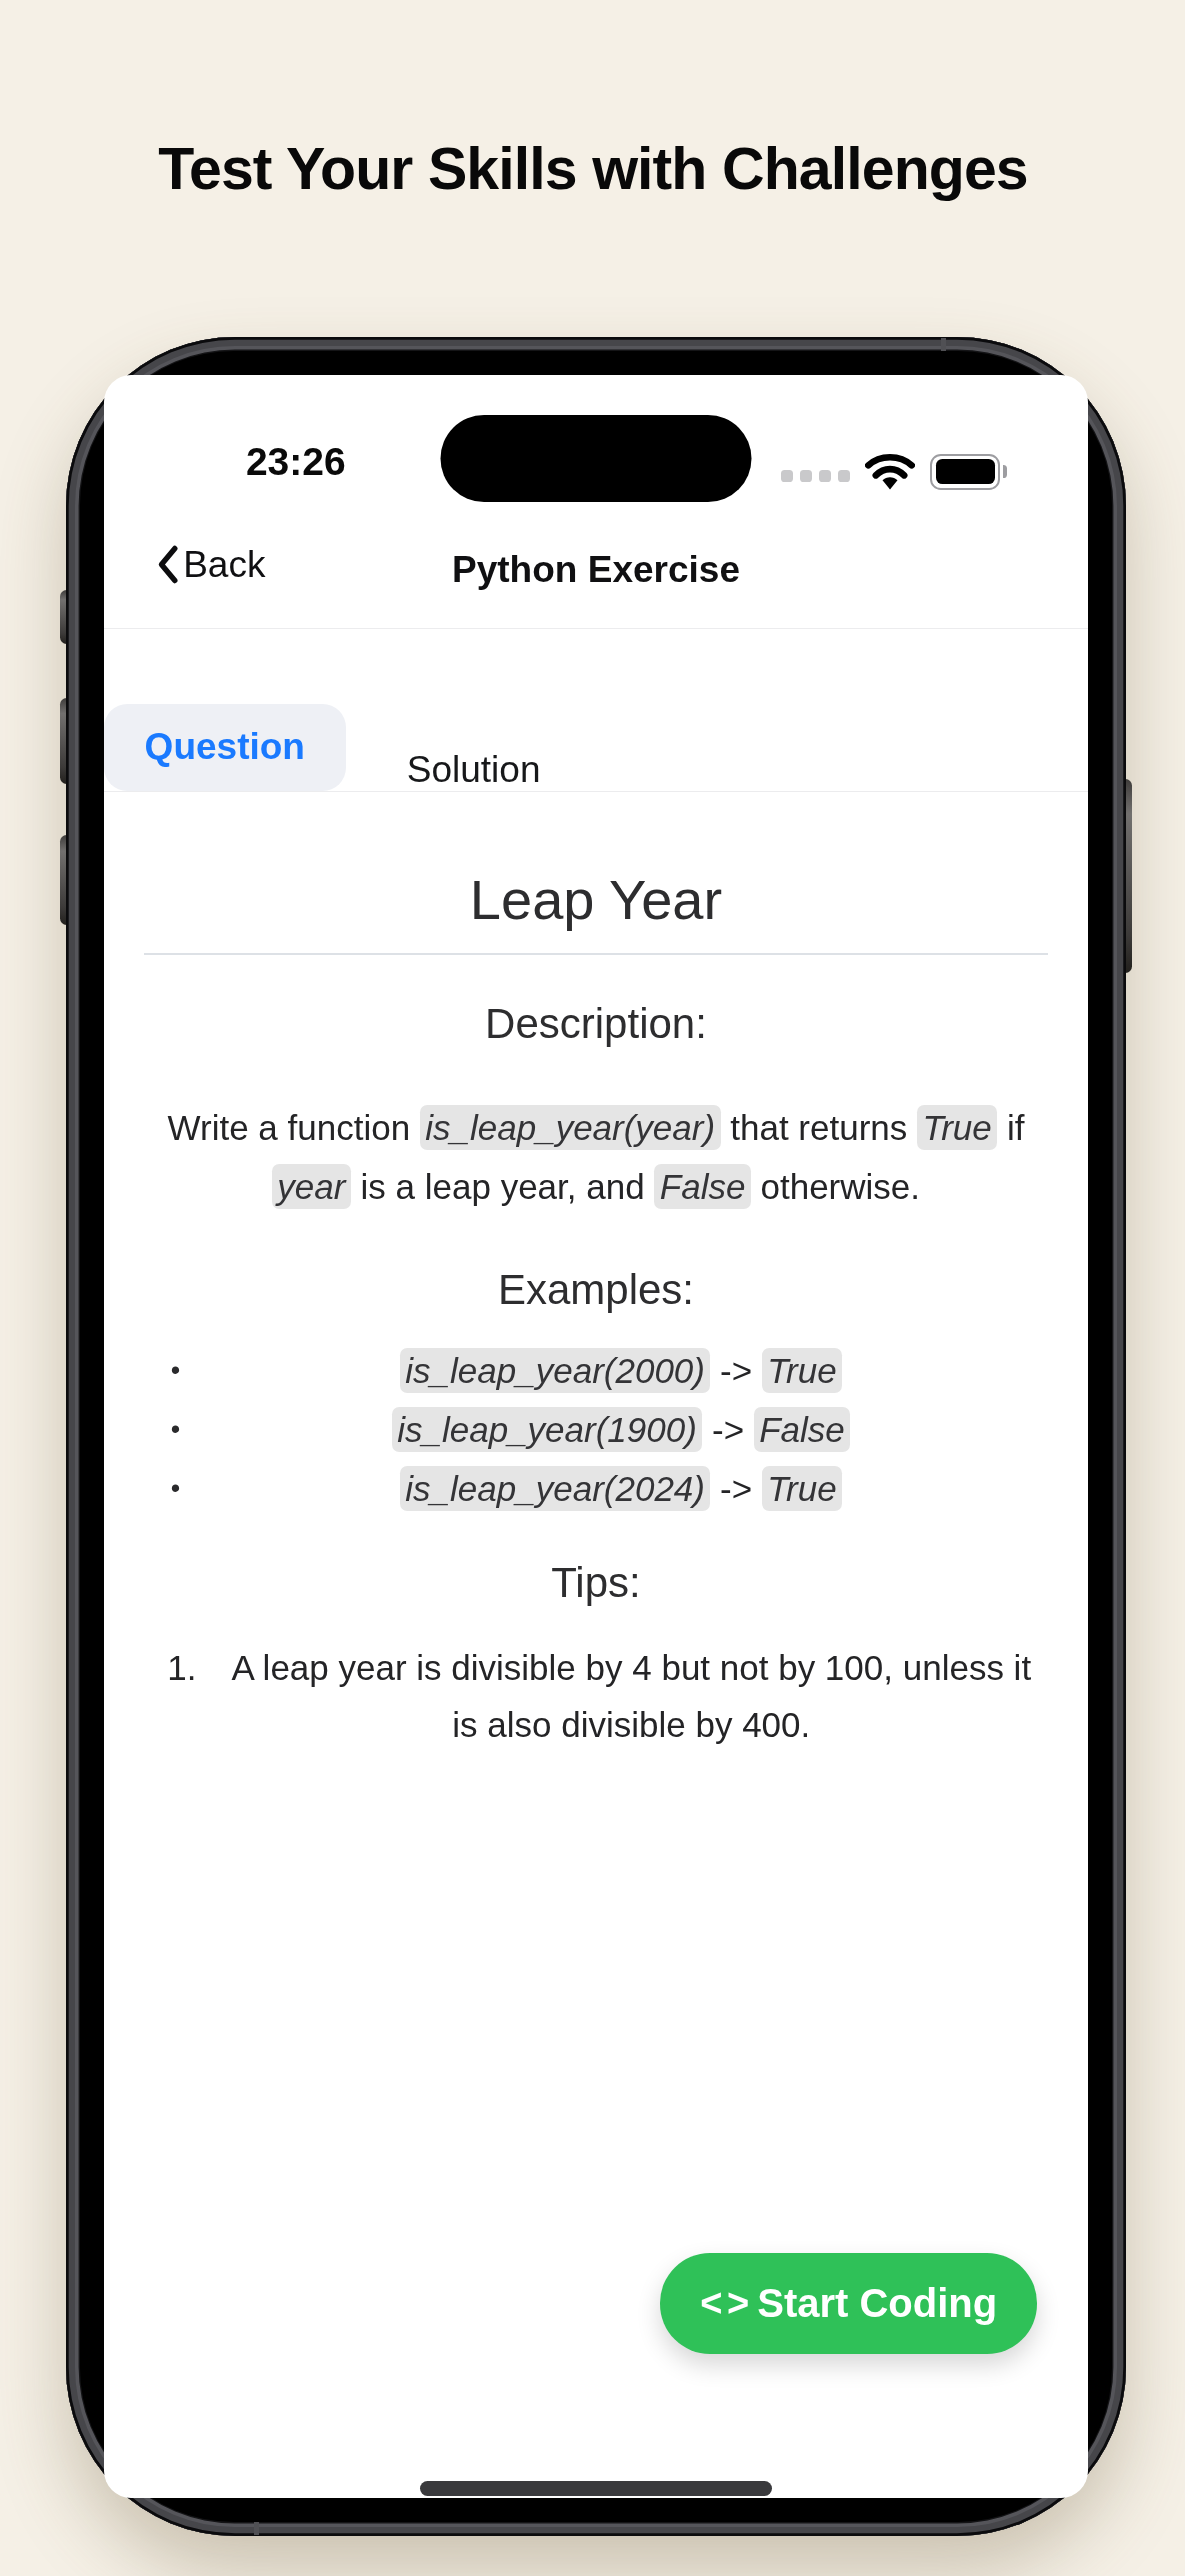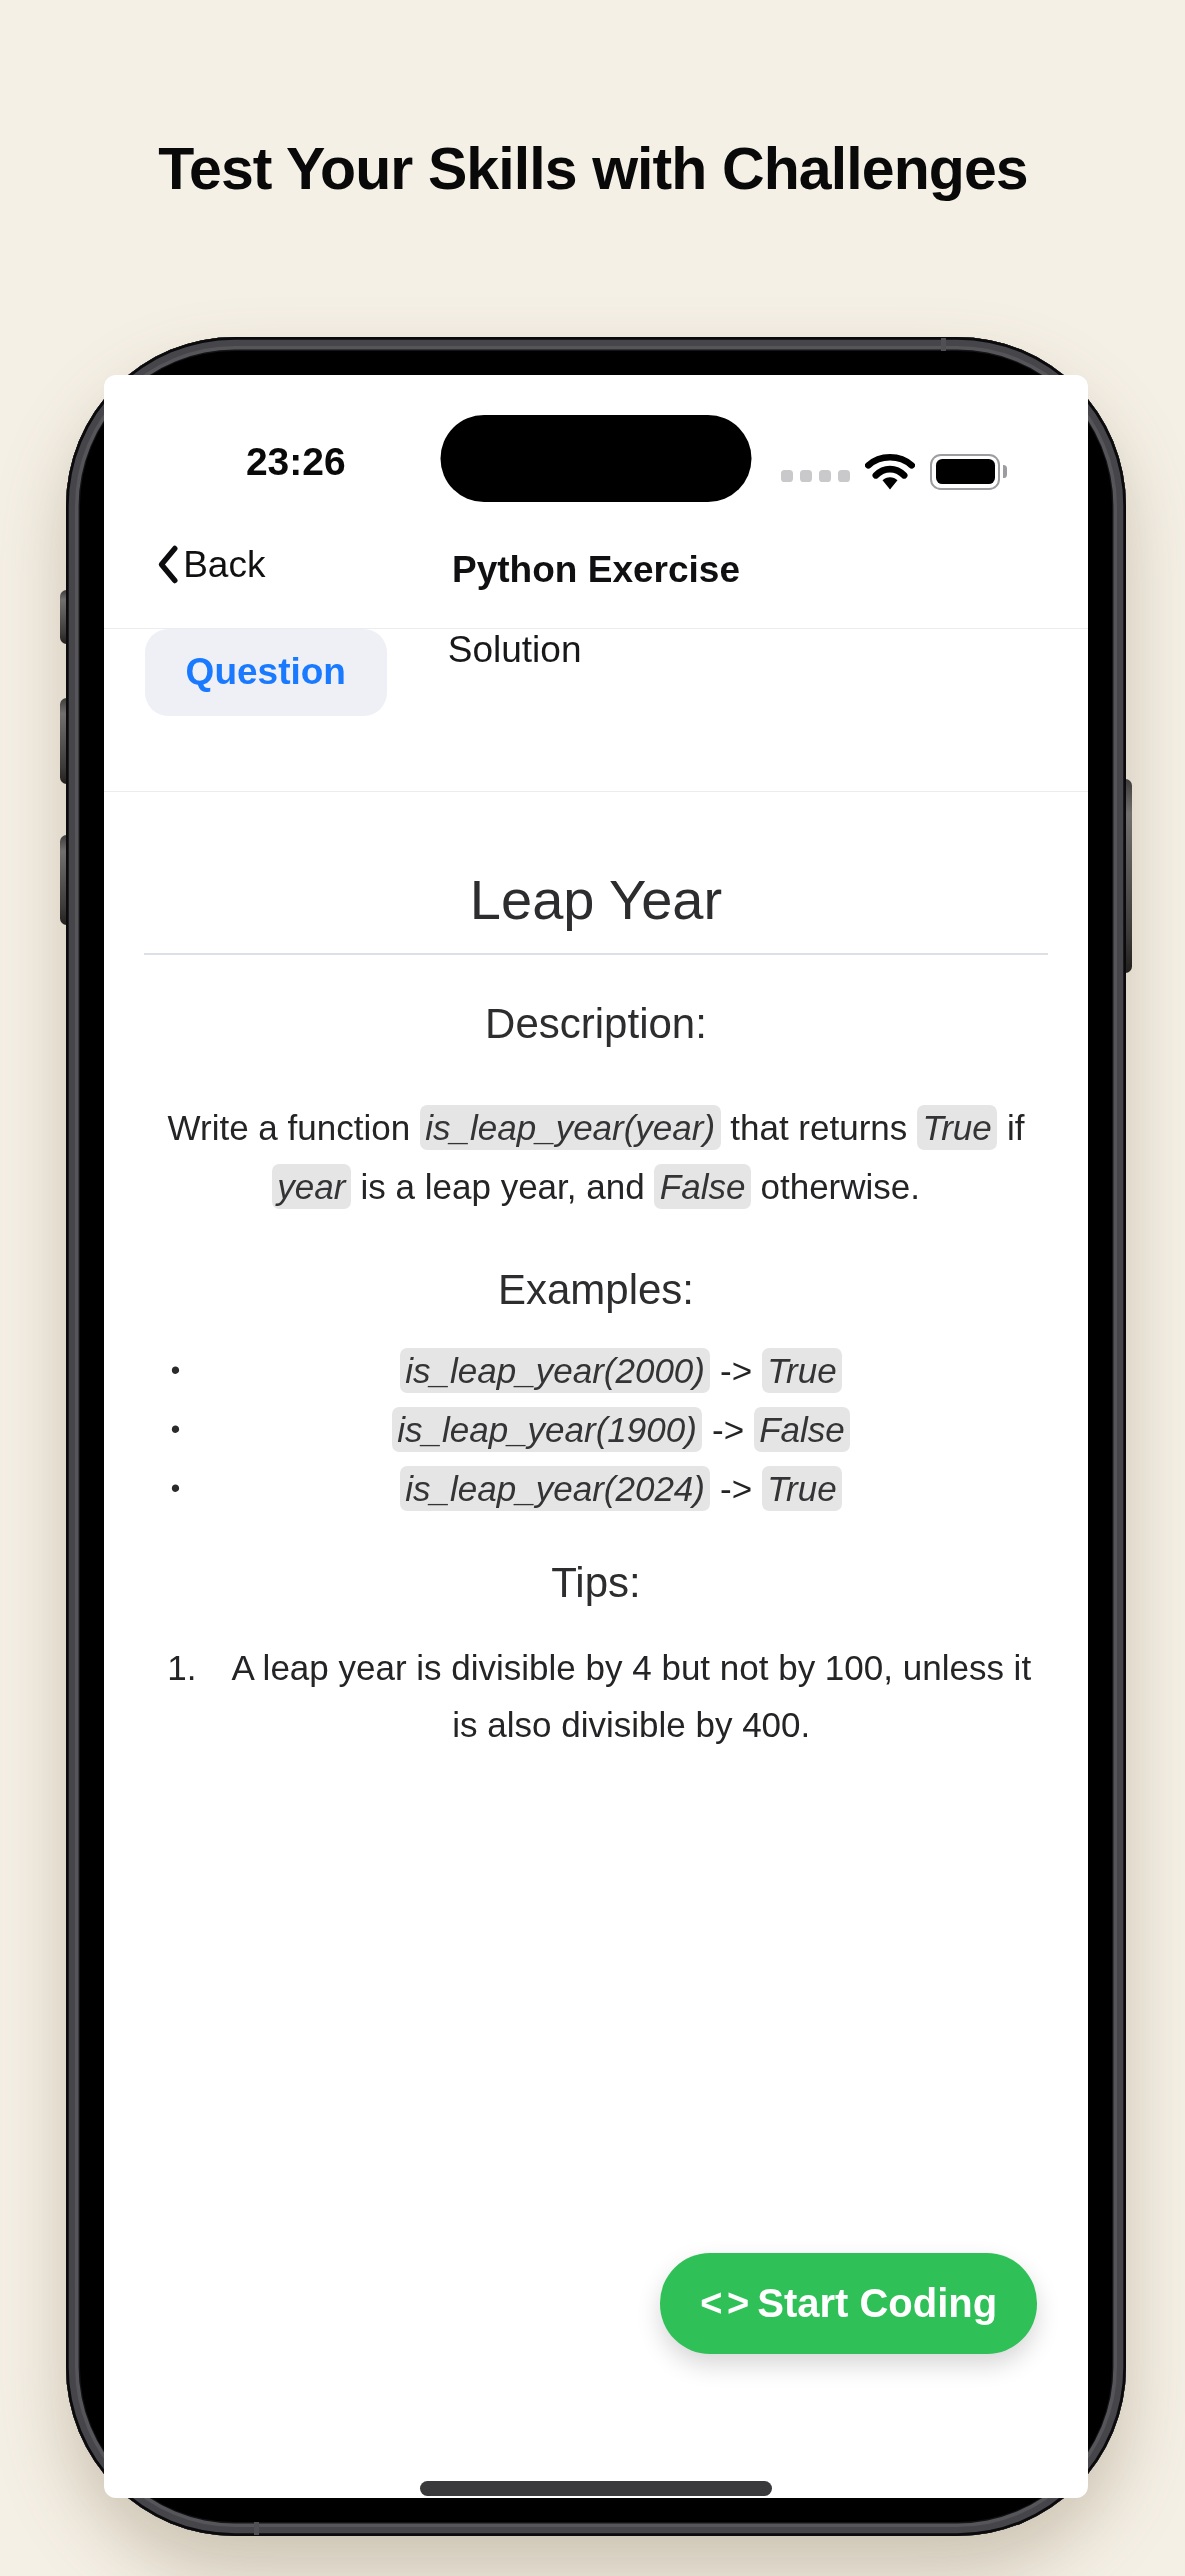--- a/index.html
+++ b/index.html
@@ -32,21 +32,21 @@
       inset 0 0 0 12.6px #55555a,
       inset 0 0 0 15.3px #141416,
       0 36px 72px rgba(95,75,40,.28);
   }
   .antenna { position:absolute; width:4.5px; height:13.5px; background:#505054; z-index:2; }
   .antenna-top { left:875px; top:0.9px; }
   .antenna-bottom { left:188px; bottom:0.9px; }
 
   .bezel { position:absolute; inset:14.4px; border-radius:154px; background:#000; }
   .screen {
-    position:absolute; inset:23.4px; border-radius:12px; background:#fff; overflow:hidden;
+    position:absolute; inset:23.4px; border-radius:27px; background:#fff; overflow:hidden;
   }
 
   
   .status-bar { position:absolute; top:0; left:0; right:0; height:153px; }
   .status-time {
     position:absolute; left:120px; top:65px; width:144px; text-align:center;
     font-size:39px; font-weight:600; color:#0a0a0a; letter-spacing:0;
   }
   .island {
     position:absolute; left:50%; transform:translateX(-50%); top:40px;
@@ -61,21 +61,21 @@
   .battery-cap { position:absolute; right:-7.2px; top:11.7px; width:4.5px; height:12.6px; background:#9d9da1; border-radius:0 3.6px 3.6px 0; }
 
   
   .navbar { position:absolute; top:153px; left:0; right:0; height:101px; border-bottom:1.8px solid #ececee; }
   .back-button { position:absolute; left:52px; top:16px; display:flex; align-items:center; gap:4px; cursor:pointer; }
   .back-label { font-size:37px; font-weight:400; color:#101012; }
   .nav-title { position:absolute; left:0; right:0; top:21.6px; text-align:center; font-size:37px; font-weight:700; color:#101012; }
 
   
   .tabbar { position:absolute; top:254px; left:0; right:0; height:163px; border-bottom:1.8px solid #ececee;
-            display:flex; align-items:flex-start; padding-left:41px; }
+            display:flex; align-items:flex-end; }
   .tab-pill {
     width:242px; height:87px; border-radius:23.4px; background:#eef0f5;
     display:flex; align-items:center; justify-content:center;
     font-size:37px; font-weight:600; color:#1a7aff; cursor:pointer;
   }
   .tab-plain { margin-left:61px; font-size:37px; font-weight:500; color:#17181a; cursor:pointer; }
 
   
   .content { position:absolute; top:418px; left:40px; right:40px; color:#232325;text-align:center; }
   .ex-title { font-size:56px; font-weight:500; color:#2d2d2f; margin-top:74px; letter-spacing:0; }

